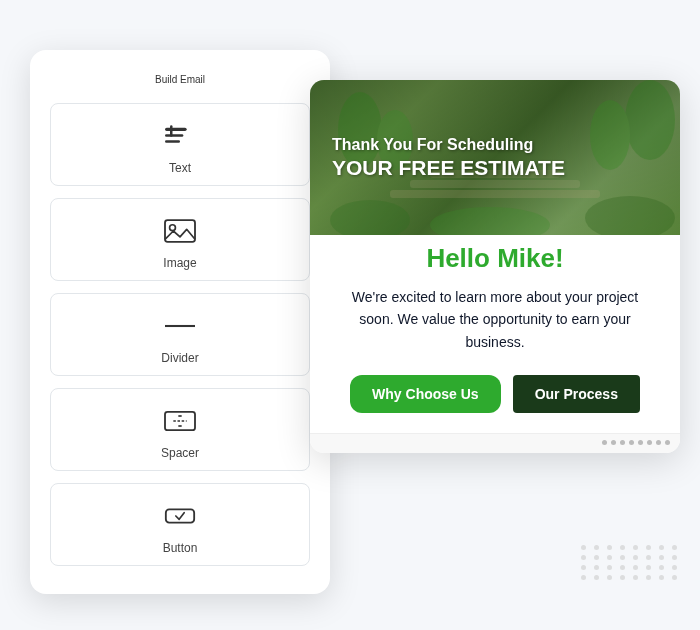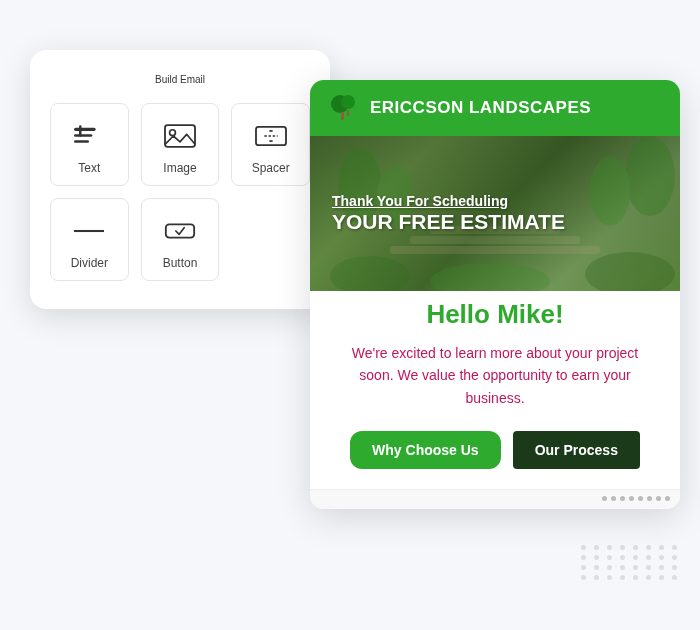--- a/index.html
+++ b/index.html
@@ -38,21 +38,21 @@
     .builder-title {
       text-align: center;
       font-size: 10px;
       color: #333;
       margin-bottom: 18px;
       font-weight: 500;
     }
 
     .builder-grid {
       display: grid;
-      grid-template-columns: repeat(3, 1fr);
+      grid-template-columns: repeat(1, 1fr);
       gap: 12px;
     }
 
     .builder-item {
       border: 1.5px solid #e2e6ea;
       border-radius: 8px;
       padding: 14px 8px 10px;
       display: flex;
       flex-direction: column;
       align-items: center;
@@ -139,25 +139,24 @@
       top: 0; left: 0; right: 0; bottom: 0;
       display: flex;
       flex-direction: column;
       align-items: flex-start;
       justify-content: center;
       padding: 18px 22px;
     }
 
     .hero-line1 {
       color: #fff;
-      font-size: 14px;
+      font-size: 16px;
       font-weight: 600;
       line-height: 1.2;
       text-shadow: 1px 1px 3px rgba(0,0,0,0.4);
-      text-decoration: underline;
     }
 
     .hero-line2 {
       color: #fff;
       font-size: 21px;
       font-weight: 900;
       line-height: 1.2;
       text-shadow: 1px 1px 3px rgba(0,0,0,0.4);
       text-transform: uppercase;
     }
@@ -169,21 +168,21 @@
 
     .email-greeting {
       font-size: 26px;
       font-weight: 800;
       color: #2eaa2e;
       margin-bottom: 12px;
     }
 
     .email-body-text {
       font-size: 14px;
-      color: #be185d;
+      color: #0f172a;
       line-height: 1.6;
       margin-bottom: 22px;
     }
 
     .email-buttons {
       display: flex;
       gap: 12px;
       justify-content: center;
     }
 
@@ -274,65 +273,54 @@
             <circle cx="13" cy="14" r="3.5" stroke="#333" stroke-width="2" fill="none"></circle>
             <polyline points="4,28 14,18 22,25 30,16 40,28" stroke="#333" stroke-width="2" fill="none" stroke-linejoin="round"></polyline>
           </svg>
         </div>
         <span class="item-label">Image</span>
       </div>
 
       <div class="builder-item">
         <div class="icon-area">
           <svg class="icon-svg" viewBox="0 0 44 36" fill="none" xmlns="http://www.w3.org/2000/svg">
+            <line x1="4" y1="18" x2="40" y2="18" stroke="#333" stroke-width="2.5"></line>
+          </svg>
+        </div>
+        <span class="item-label">Divider</span>
+      </div>
+
+      <div class="builder-item">
+        <div class="icon-area">
+          <svg class="icon-svg" viewBox="0 0 44 36" fill="none" xmlns="http://www.w3.org/2000/svg">
             <rect x="4" y="7" width="36" height="22" rx="3" stroke="#333" stroke-width="2.2" fill="none"></rect>
             <line x1="14" y1="18" x2="30" y2="18" stroke="#333" stroke-width="2" stroke-dasharray="3 2"></line>
             <line x1="20" y1="12" x2="24" y2="12" stroke="#333" stroke-width="2"></line>
             <line x1="20" y1="24" x2="24" y2="24" stroke="#333" stroke-width="2"></line>
           </svg>
         </div>
         <span class="item-label">Spacer</span>
-      </div>
-
-      <div class="builder-item">
-        <div class="icon-area">
-          <svg class="icon-svg" viewBox="0 0 44 36" fill="none" xmlns="http://www.w3.org/2000/svg">
-            <line x1="4" y1="18" x2="40" y2="18" stroke="#333" stroke-width="2.5"></line>
-          </svg>
-        </div>
-        <span class="item-label">Divider</span>
       </div>
 
       <div class="builder-item">
         <div class="icon-area">
           <svg class="icon-svg" viewBox="0 0 44 36" fill="none" xmlns="http://www.w3.org/2000/svg">
             <rect x="5" y="10" width="34" height="16" rx="4" stroke="#333" stroke-width="2.2" fill="none"></rect>
             <polyline points="17,18 21,22 27,14" stroke="#333" stroke-width="2" stroke-linecap="round" stroke-linejoin="round" fill="none"></polyline>
           </svg>
         </div>
         <span class="item-label">Button</span>
       </div>
 
 
     </div>
   </div>
 
   <div class="email-card">
 
-    <div class="email-header">
-      <div class="email-header-logo">
-        <svg width="32" height="32" viewBox="0 0 32 32" fill="none" xmlns="http://www.w3.org/2000/svg">
-          <circle cx="12" cy="12" r="9" fill="#1a7a1a"></circle>
-          <ellipse cx="20" cy="10" rx="7" ry="7" fill="#1a8a1a"></ellipse>
-          <rect x="13" y="20" width="3" height="8" rx="1" fill="#8B5E3C"></rect>
-          <rect x="19" y="18" width="2" height="6" rx="1" fill="#8B5E3C"></rect>
-        </svg>
-      </div>
-      <span class="email-header-title">ERICCSON LANDSCAPES</span>
-    </div>
 
     <div class="email-hero">
       <div class="email-hero-bg">
 
         <svg style="position:absolute;bottom:0;left:0;width:100%;height:100%;opacity:0.3" viewBox="0 0 370 155" preserveAspectRatio="none">
           <ellipse cx="60" cy="140" rx="40" ry="20" fill="#2d6e1e"></ellipse>
           <ellipse cx="180" cy="145" rx="60" ry="18" fill="#3a8a28"></ellipse>
           <ellipse cx="320" cy="138" rx="45" ry="22" fill="#2a6018"></ellipse>
           <rect x="80" y="110" width="210" height="8" rx="3" fill="#b8a880" opacity="0.7"></rect>
           <rect x="100" y="100" width="170" height="8" rx="3" fill="#c0b090" opacity="0.6"></rect>

